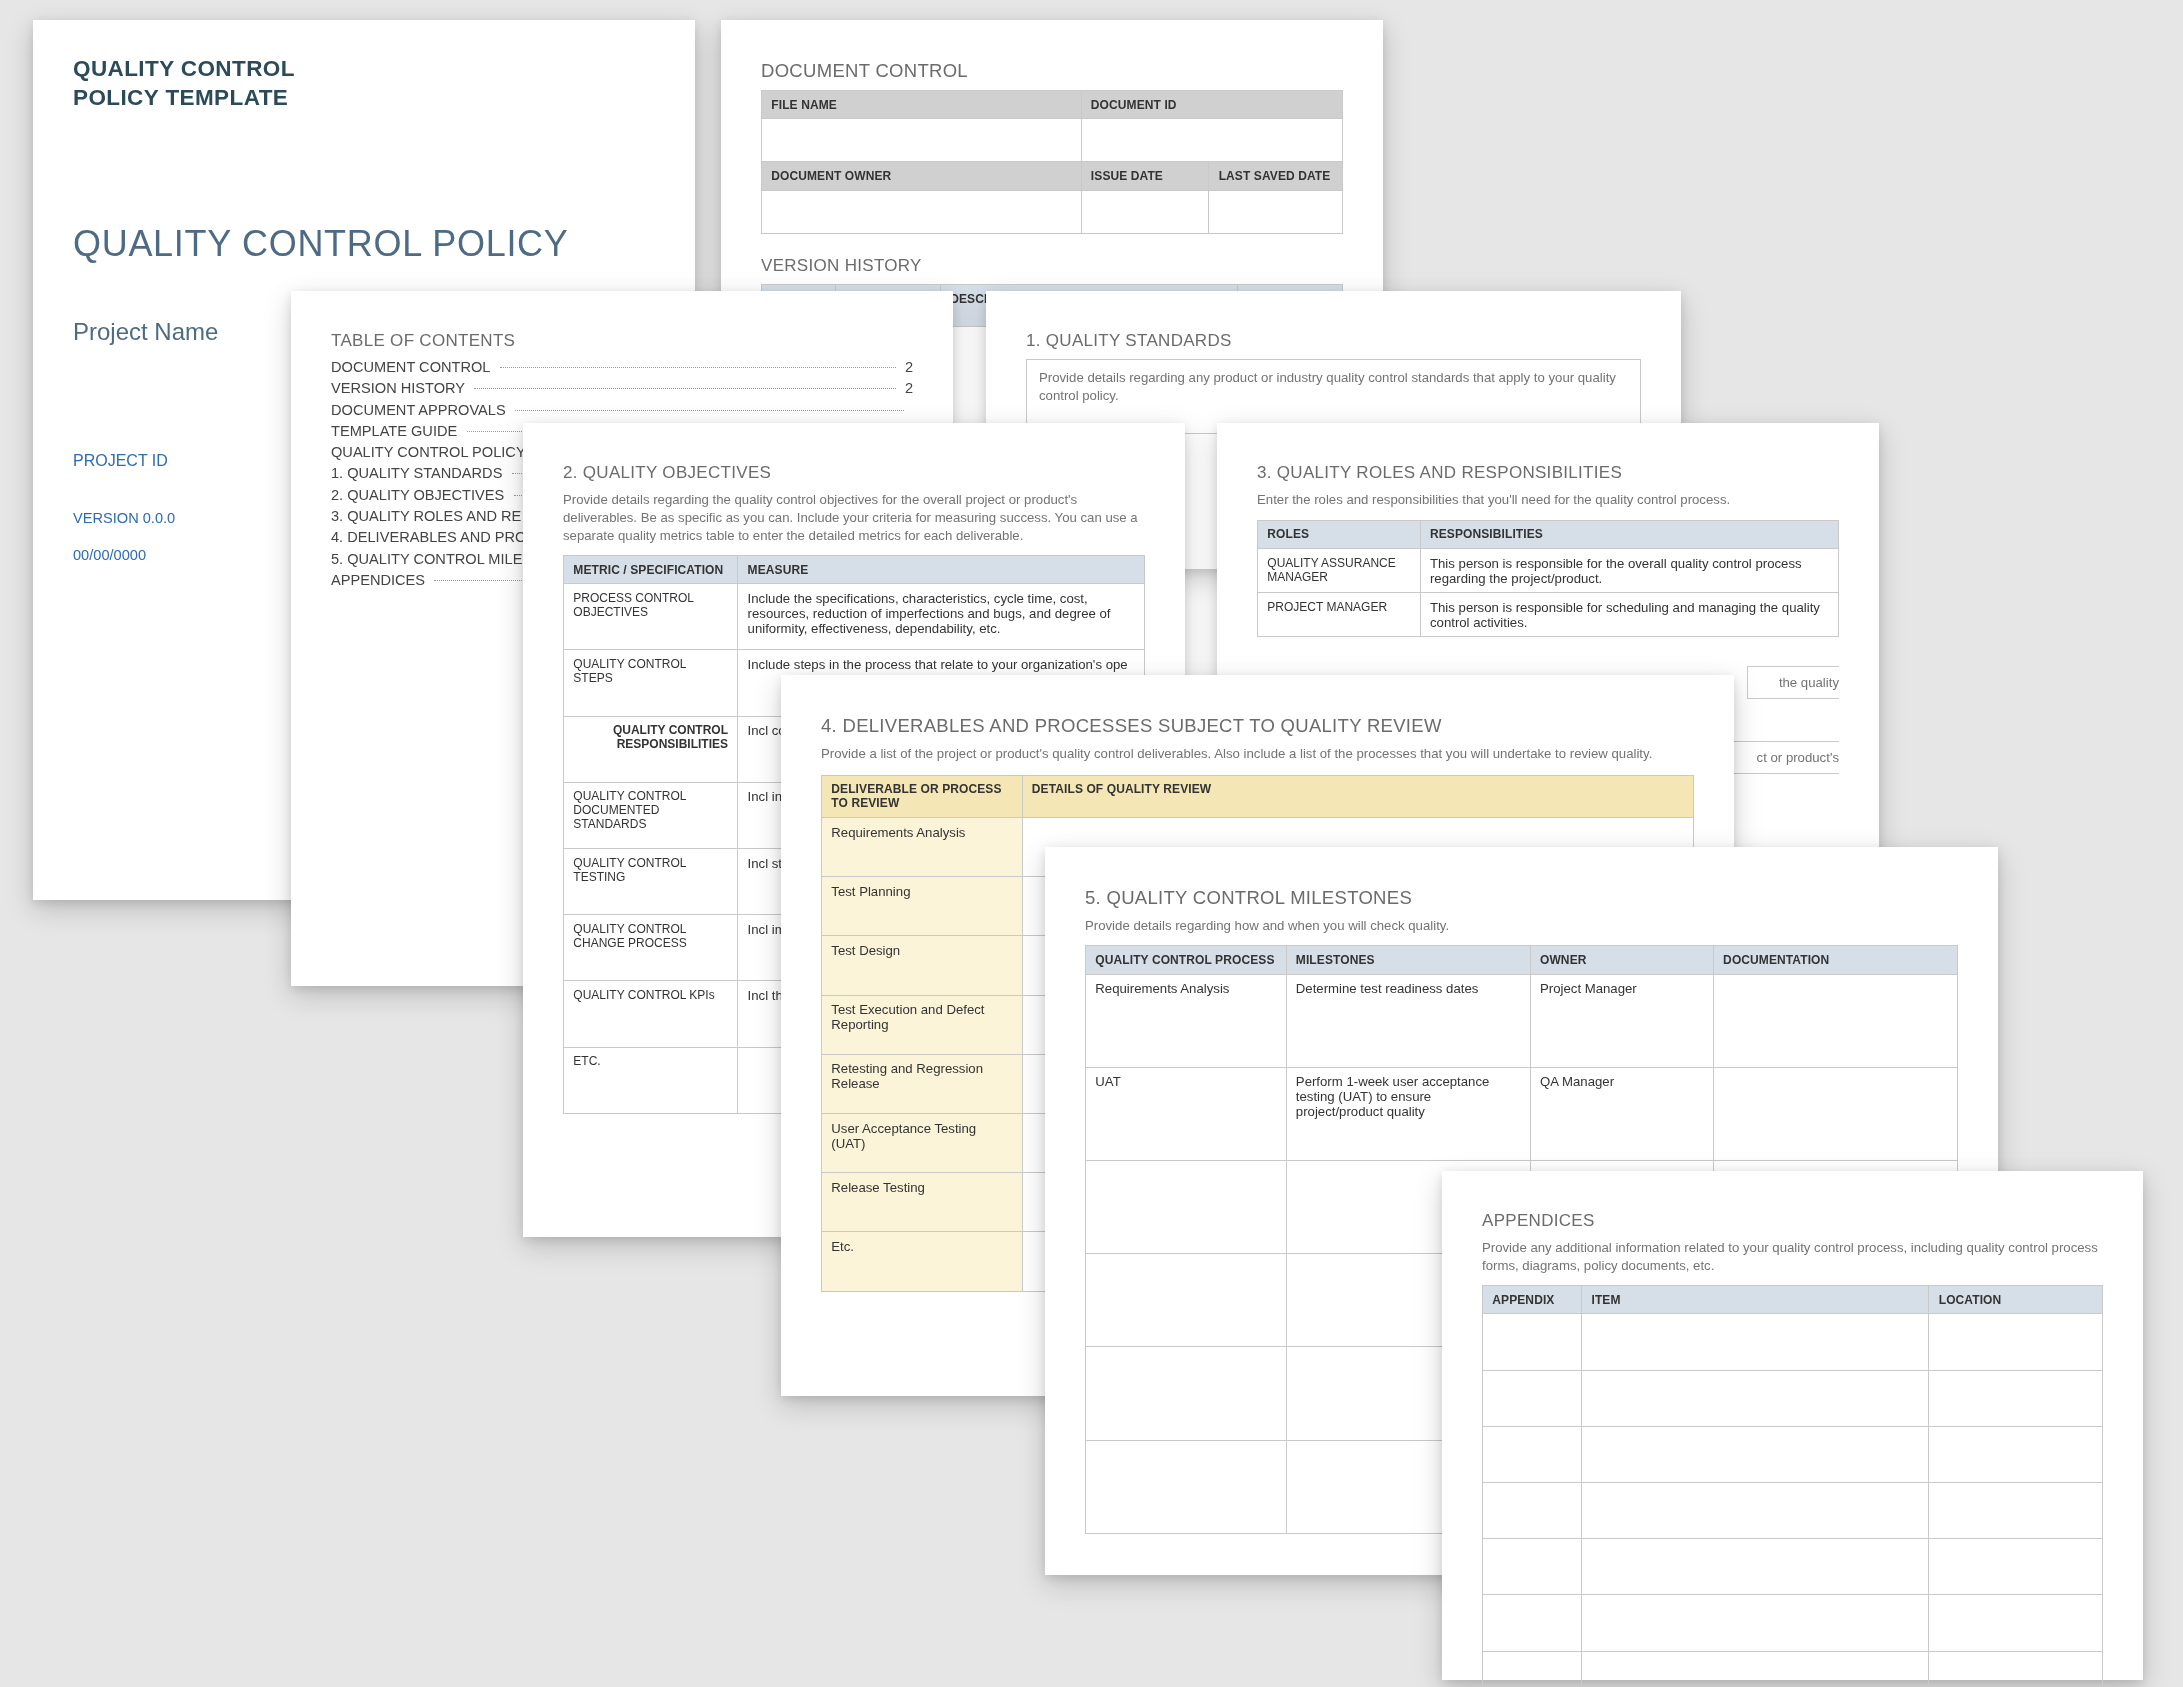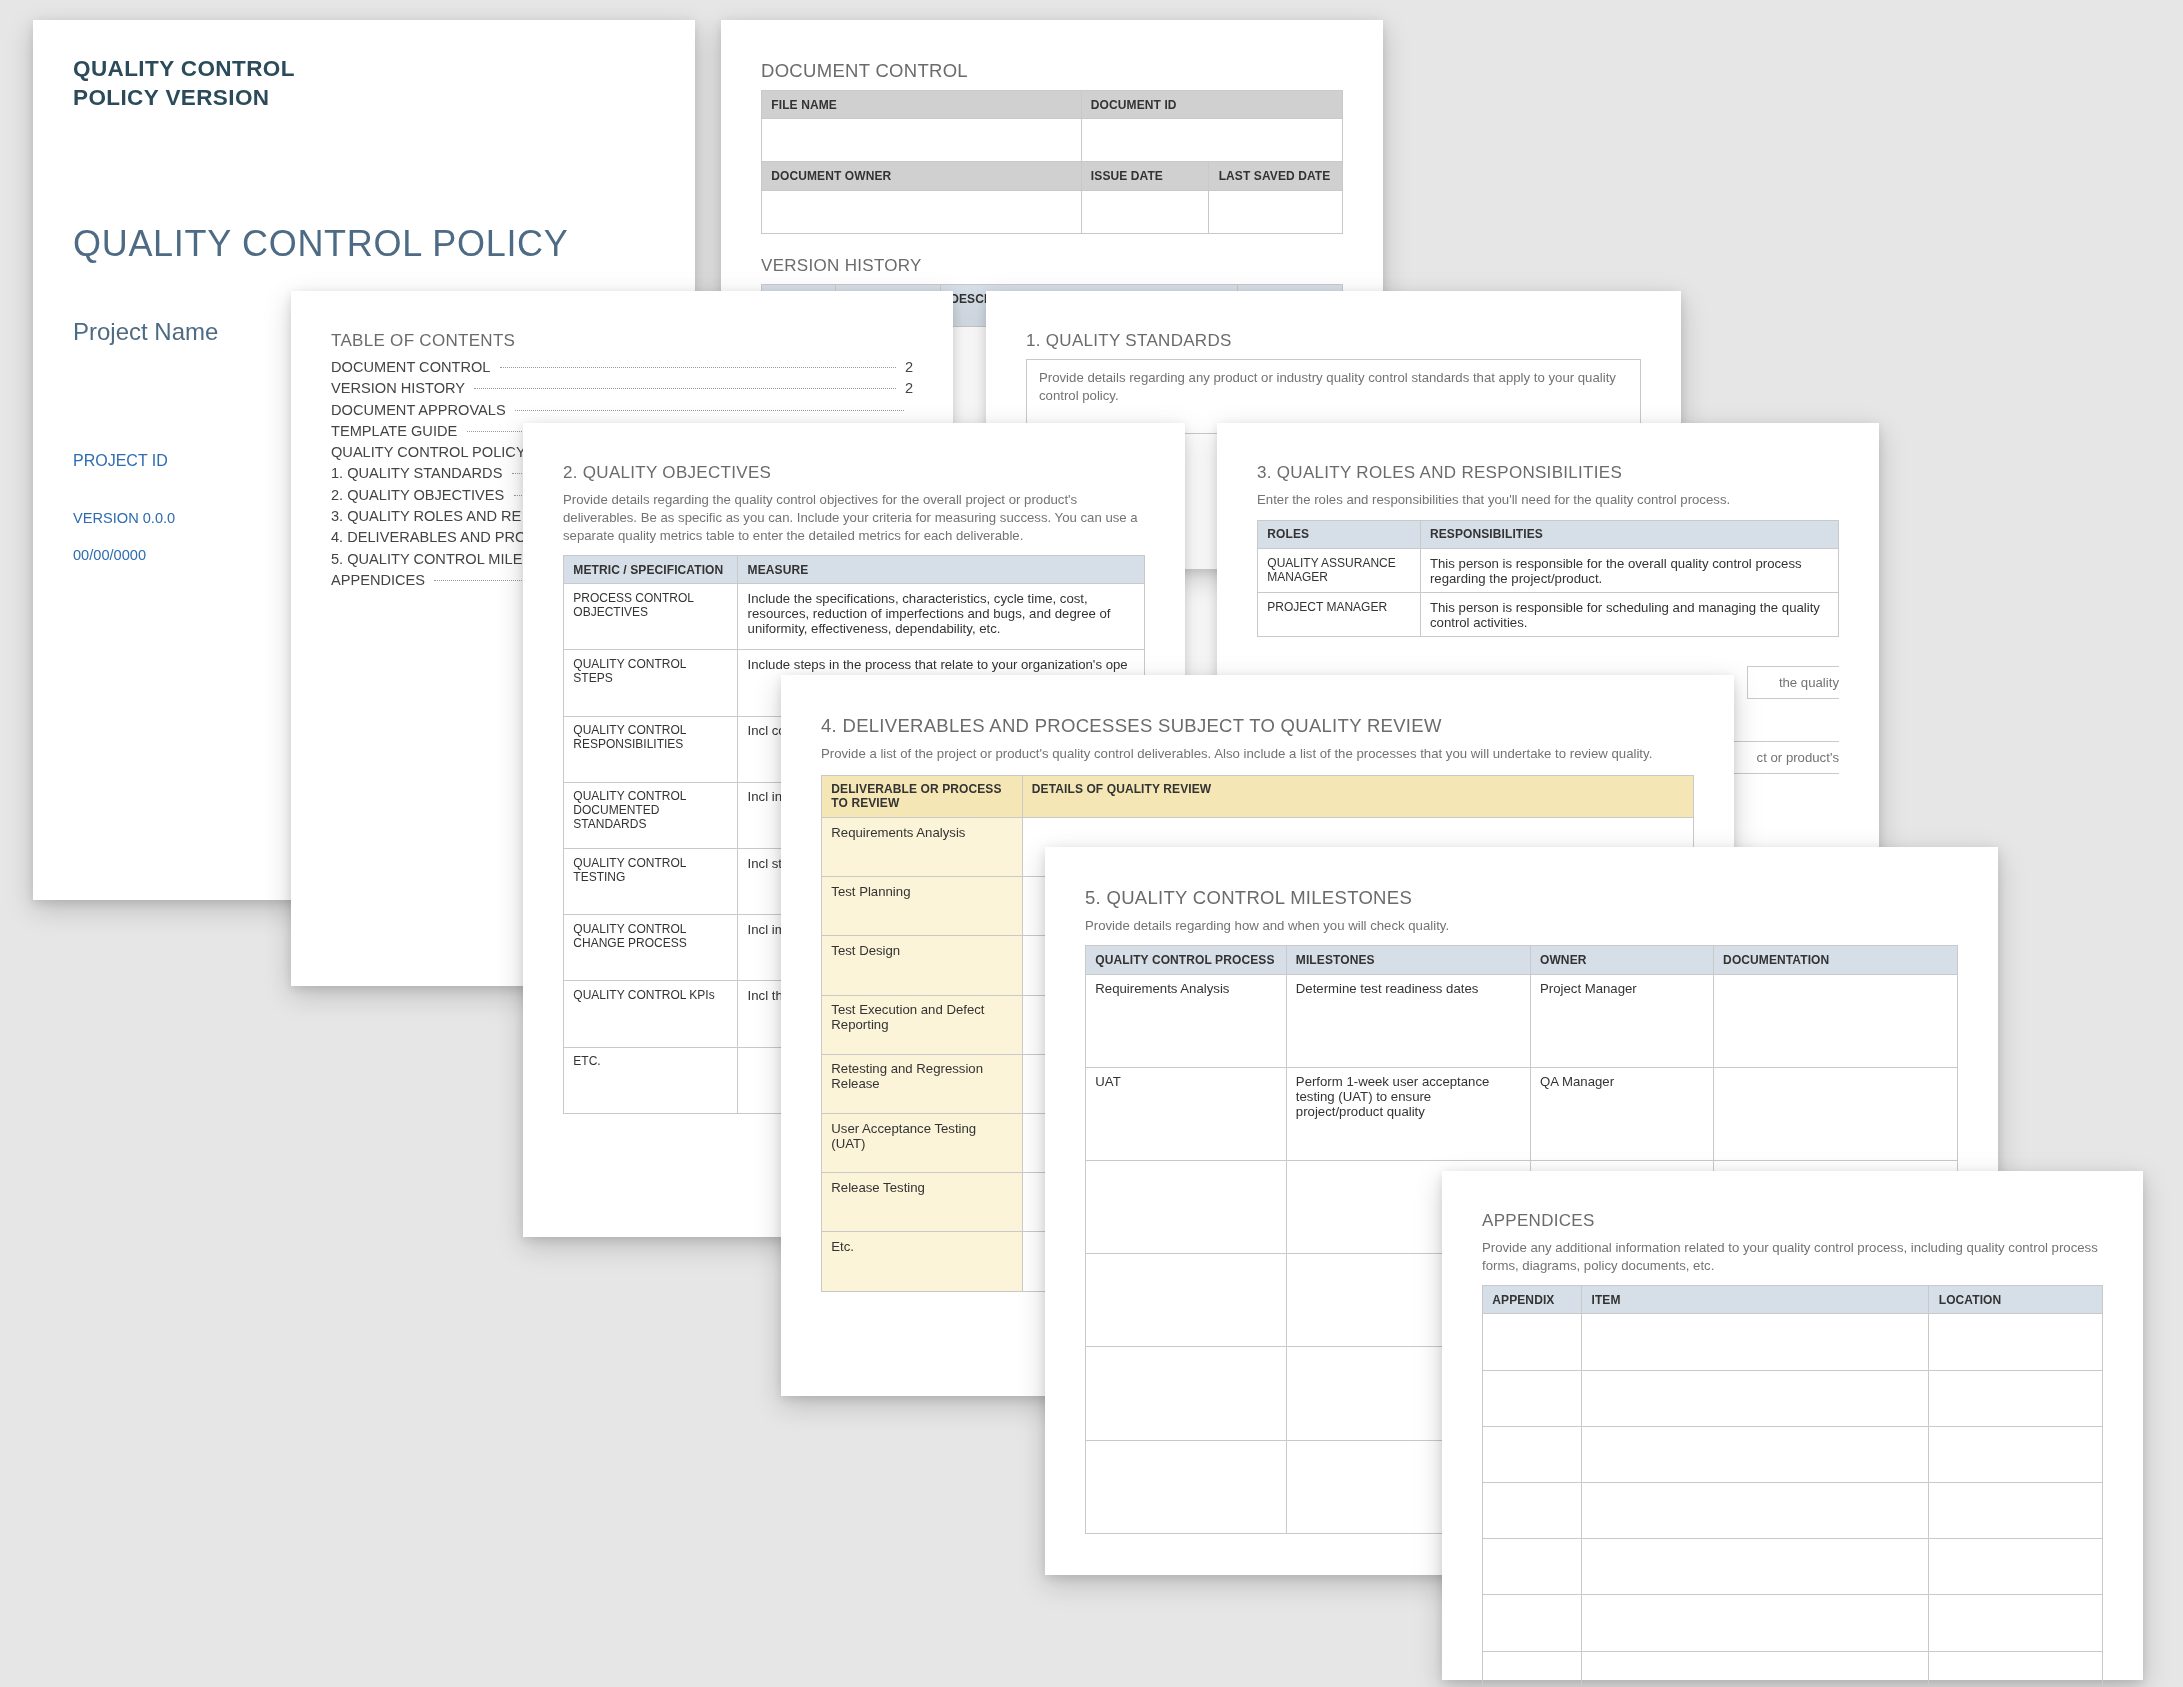--- a/index.html
+++ b/index.html
@@ -37,21 +37,21 @@
   .emptyCell{height:29px;}
 </style>
 </head>
 <body>
 
 <div class="stage">
 
   <div class="page" style="left:33px;top:20px;width:662px;height:880px;">
     <div class="pad">
       <div style="font-weight:700;font-size:22.5px;color:var(--dark-teal);letter-spacing:0.4px;">QUALITY CONTROL</div>
-      <div style="font-weight:700;font-size:22.5px;color:var(--dark-teal);letter-spacing:0.4px;margin-top:2.6px;">POLICY VERSION</div>
+      <div style="font-weight:700;font-size:22.5px;color:var(--dark-teal);letter-spacing:0.4px;margin-top:2.6px;">POLICY TEMPLATE</div>
       <div style="font-weight:400;font-size:36px;color:var(--steel);letter-spacing:0.7px;margin-top:112px;">QUALITY CONTROL POLICY</div>
       <div style="font-size:24px;color:var(--steel);margin-top:53px;">Project Name</div>
       <div style="font-size:16px;color:var(--brand-blue);margin-top:106px;font-weight:500;">PROJECT ID</div>
       <div style="font-size:14.6px;color:var(--brand-blue);margin-top:40px;">VERSION 0.0.0</div>
       <div style="font-size:14.6px;color:var(--brand-blue);margin-top:21px;">00/00/0000</div>
     </div>
   </div>
 
   <div class="page" style="left:721px;top:20px;width:662px;height:662px;">
     <div class="pad">
@@ -178,21 +178,21 @@
           <tbody id="objBody">
             <tr>
               <td style="font-size:12px;font-weight:500;height:52px;">PROCESS CONTROL OBJECTIVES</td>
               <td>Include the specifications, characteristics, cycle time, cost, resources, reduction of imperfections and bugs, and degree of uniformity, effectiveness, dependability, etc.</td>
             </tr>
             <tr>
               <td style="font-size:12px;font-weight:500;height:52px;">QUALITY CONTROL STEPS</td>
               <td>Include steps in the process that relate to your organization's ope</td>
             </tr>
             <tr>
-              <td style="font-size:12px;font-weight:400;height:52px;">QUALITY CONTROL RESPONSIBILITIES</td>
+              <td style="font-size:12px;font-weight:700;height:52px;text-align:right;">QUALITY CONTROL RESPONSIBILITIES</td>
               <td>Incl  con</td>
             </tr>
             <tr>
               <td style="font-size:12px;font-weight:500;height:52px;">QUALITY CONTROL DOCUMENTED STANDARDS</td>
               <td>Incl  insti</td>
             </tr>
             <tr>
               <td style="font-size:12px;font-weight:500;height:52px;">QUALITY CONTROL TESTING</td>
               <td>Incl  stag</td>
             </tr>

